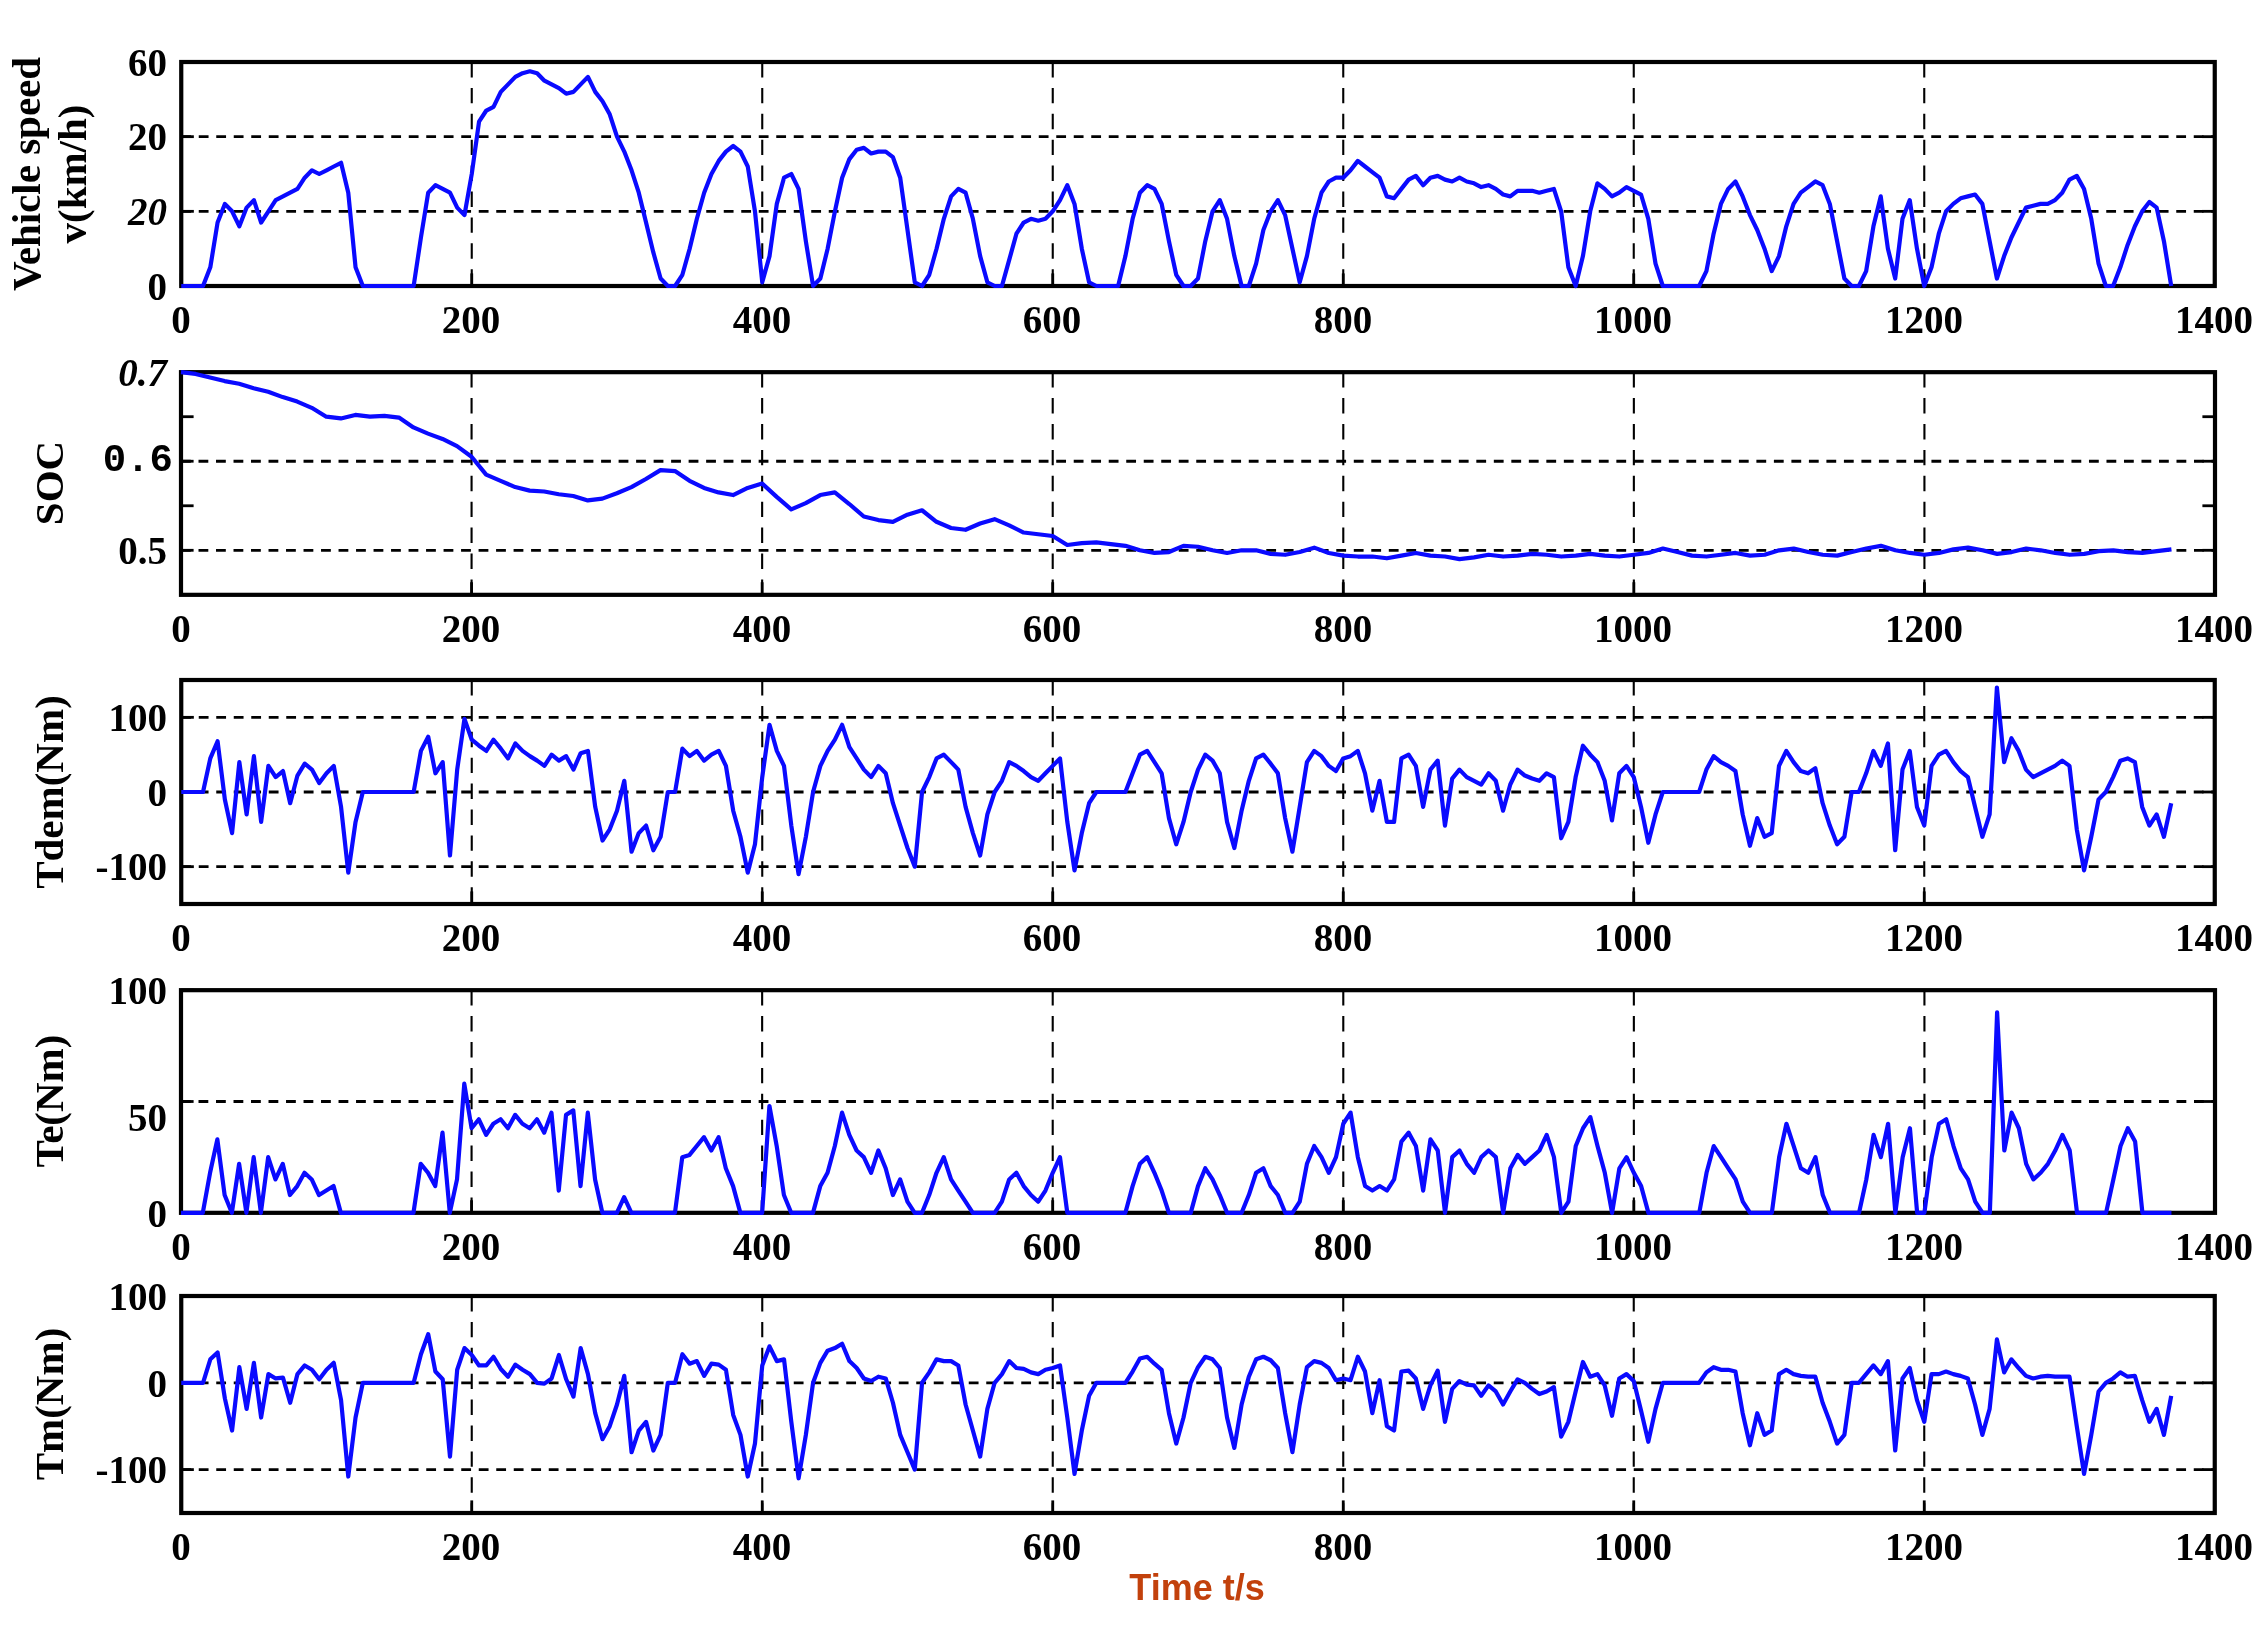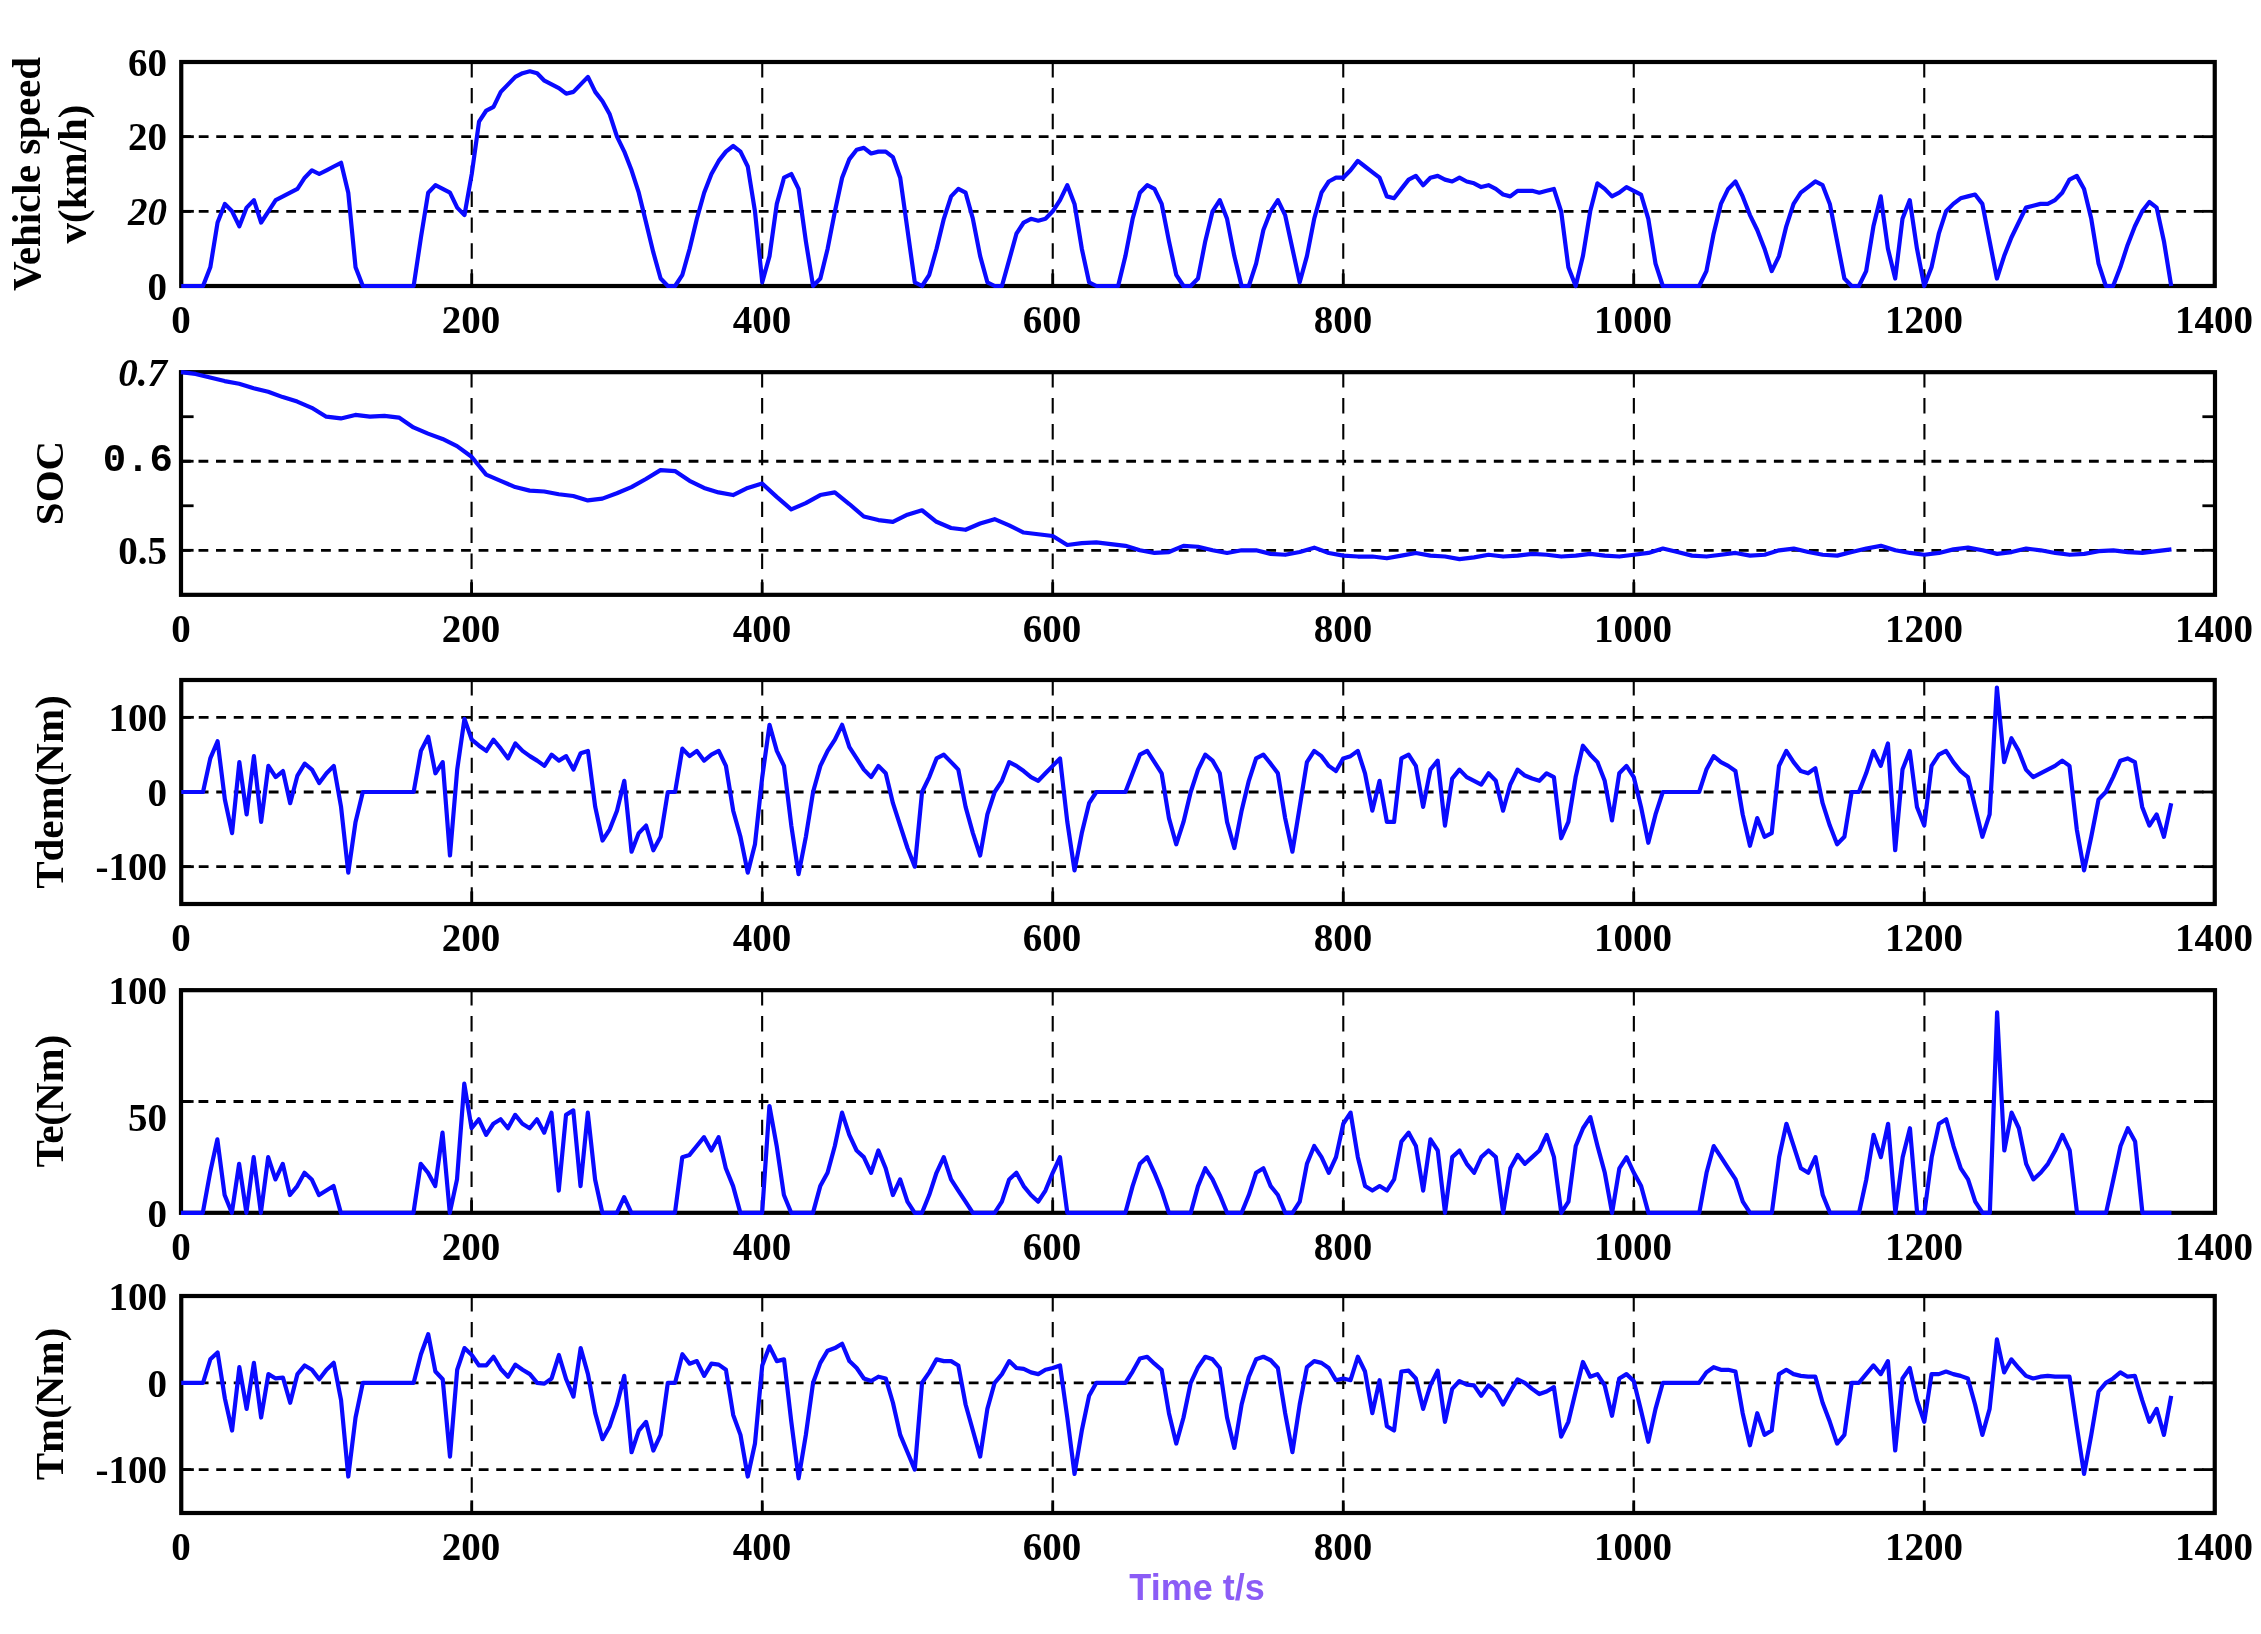--- a/index.html
+++ b/index.html
@@ -20,21 +20,21 @@
     position:absolute;transform:translateY(-50%);
     font-size:39px;color:#000;text-align:right;white-space:nowrap;
   }
   .ylab{
     position:absolute;transform:translate(-50%,-50%) rotate(-90deg);
     font-size:41px;color:#000;text-align:center;line-height:1.12;white-space:nowrap;
   }
   .xlabel{
     position:absolute;transform:translateX(-50%);
     font-family:"Liberation Sans",sans-serif;
-    font-size:36px;font-weight:bold;color:#8b5cf6;white-space:nowrap;
+    font-size:36px;font-weight:bold;color:#c2410c;white-space:nowrap;
   }
 </style>
 </head>
 <body>
 
 <div class="fig">
   <svg class="plot" width="2034" height="224" viewBox="0 0 2905 320" style="left: 181px; top: 62px;">
       <rect x="0" y="0" width="2905" height="320" fill="none" stroke="#000000" stroke-width="6"></rect>
       <line x1="415" y1="0" x2="415" y2="320" stroke="#000000" stroke-width="3" stroke-dasharray="22 15"></line>
       <line x1="830" y1="0" x2="830" y2="320" stroke="#000000" stroke-width="3" stroke-dasharray="22 15"></line>

